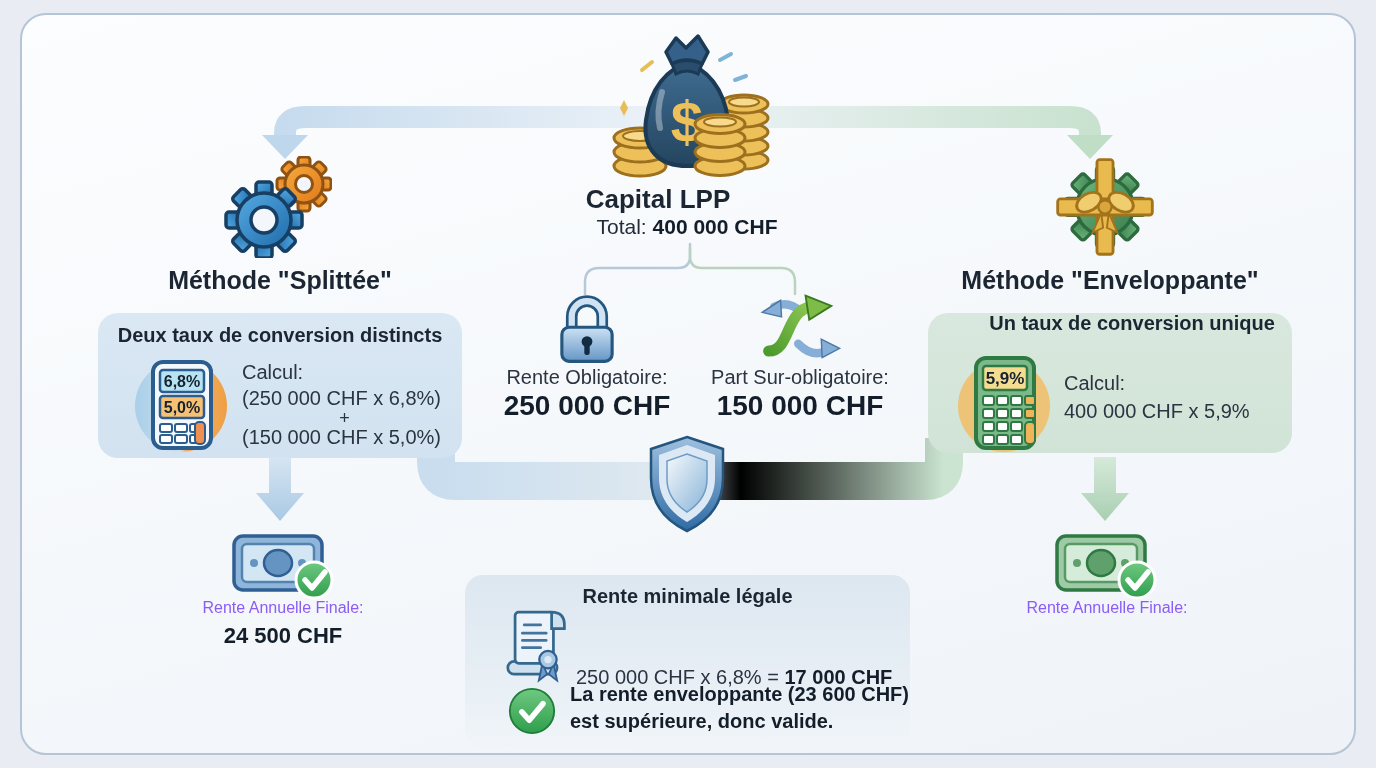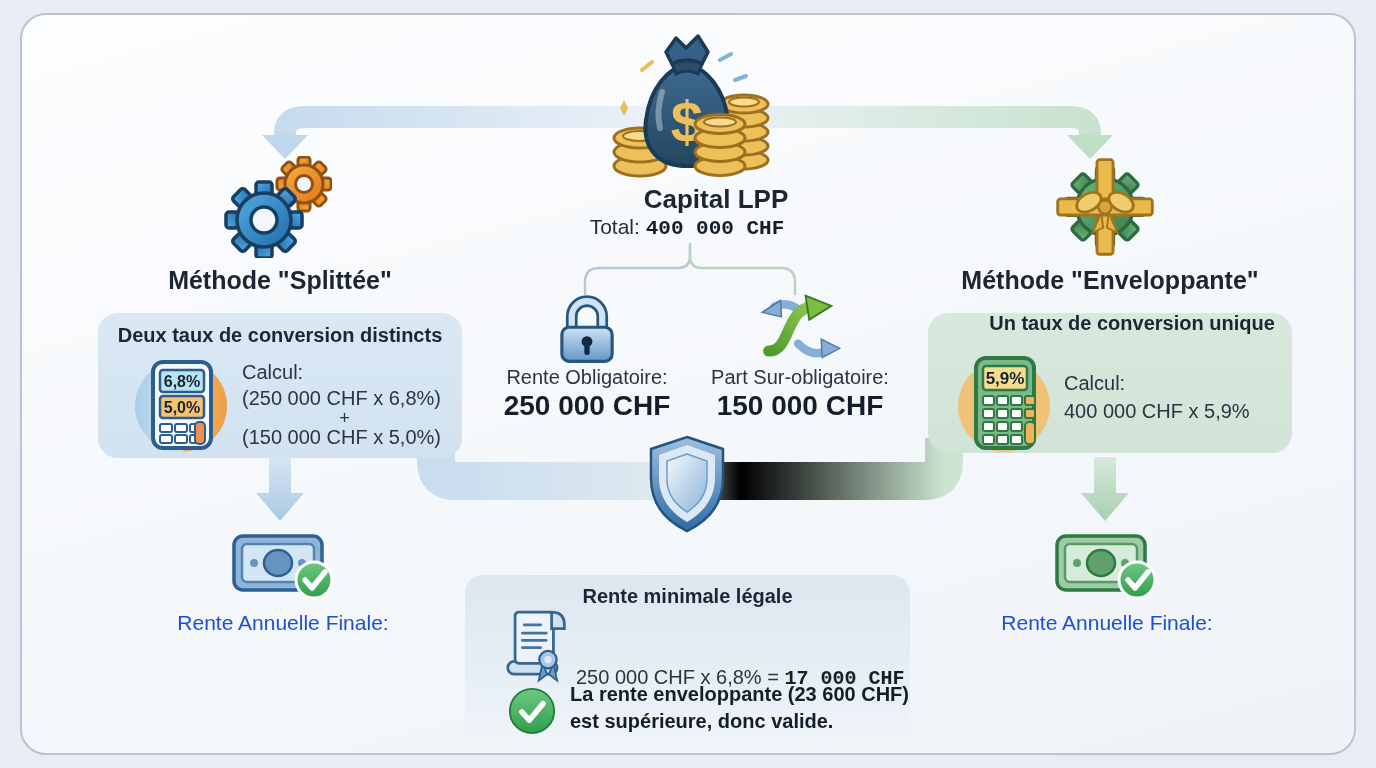--- a/index.html
+++ b/index.html
@@ -8,24 +8,24 @@
   .abs{position:absolute;}
   .card{left:20px;top:13px;width:1332px;height:738px;border:2px solid #b5c5d6;
         border-radius:26px;background:linear-gradient(165deg,#fcfdff 0%,#f5f8fb 55%,#eff3f8 100%);}
   .ctr{text-align:center;}
   .t-method{font-size:25px;font-weight:bold;color:#1c2633;}
   .t-capital{font-size:26px;font-weight:bold;color:#1c2633;}
   .t-boxtitle{font-size:20px;font-weight:bold;color:#1c2633;}
   .t-body{font-size:20px;color:#2b3542;line-height:22px;}
   .t-label{font-size:20px;color:#2b3542;}
   .t-value{font-size:28px;font-weight:bold;color:#141e2a;}
-  .t-result-label{font-size:21px;color:#1d4ed8;margin-top:12px;}
+  .t-result-label{font-size:16px;color:#8b5cf6;}
   .t-result-value{font-size:22px;font-weight:bold;color:#141e2a;}
   .t-guard{font-size:25px;font-weight:bold;color:#1c2633;margin-top:36px;}
-  .t-bold{font-weight:bold;color:#141e2a;font-family:Liberation Mono, monospace;}
+  .t-bold{font-weight:bold;color:#141e2a;}
   .box-split{left:98px;top:313px;width:364px;height:145px;border-radius:20px;
              background:linear-gradient(180deg,#dae8f4 0%,#d2e2f0 100%);}
   .box-env{left:928px;top:313px;width:364px;height:140px;border-radius:20px;
            background:linear-gradient(180deg,#d9e8de 0%,#d1e3d6 100%);}
   .box-guard{left:465px;top:575px;width:445px;height:172px;border-radius:18px;
              background:linear-gradient(180deg,#dde7f0 0%,#e9f0f6 70%,#f0f5f9 100%);}
 </style>
 </head>
 <body>
 
@@ -90,21 +90,21 @@
     <path d="M60,62 Q54,82 58,98" stroke="rgba(255,255,255,0.35)" stroke-width="6" fill="none" stroke-linecap="round"></path>
     <text x="85" y="112" text-anchor="middle" font-size="58" font-weight="bold" fill="#eec05a">$</text>
     <g stroke="#9c701e" stroke-width="3">
       <ellipse cx="118" cy="136" rx="25" ry="9.5" fill="#eec05a"></ellipse>
       <ellipse cx="118" cy="122" rx="25" ry="9.5" fill="#eec05a"></ellipse>
       <ellipse cx="118" cy="108" rx="25" ry="9.5" fill="#eec05a"></ellipse>
       <ellipse cx="118" cy="94" rx="25" ry="9.5" fill="#eec05a"></ellipse>
       <ellipse cx="118" cy="92" rx="16" ry="4.5" fill="#f7da8c" stroke-width="2"></ellipse>
     </g>
   </svg>
-  <div class="abs ctr t-capital" style="left:566px;top:184px;width:300px;">Capital LPP</div>
+  <div class="abs ctr t-capital" style="left:508px;top:184px;width:300px;">Capital LPP</div>
   <div class="abs ctr" style="left:517px;top:215px;width:340px;font-size:21px;">
     <span>Total:</span>
     <span class="t-bold" style="font-size:21px;">400 000 CHF</span>
   </div>
 
   <svg class="abs" style="left:575px;top:242px;" width="230" height="56" viewBox="0 0 230 56">
     <path d="M10,52 V40 Q10,26 24,26 H103 Q115,26 115,14 V2" fill="none" stroke="#b6c9d9" stroke-width="2.5" stroke-linecap="round"></path>
     <path d="M220,52 V40 Q220,26 206,26 H127 Q115,26 115,14 V6" fill="none" stroke="#bad3be" stroke-width="2.5" stroke-linecap="round"></path>
   </svg>
 
@@ -230,20 +230,21 @@
       </defs>
     <rect x="2" y="6" width="88" height="54" rx="9" fill="#8fb6da" stroke="#2f5f93" stroke-width="3.5"></rect>
     <rect x="10" y="14" width="72" height="38" rx="5" fill="#d3e6f4" stroke="#5483b0" stroke-width="2.5"></rect>
     <ellipse cx="46" cy="33" rx="14" ry="13" fill="#6694c2" stroke="#2f5f93" stroke-width="2.5"></ellipse>
     <circle cx="22" cy="33" r="4" fill="#6694c2"></circle>
       <circle cx="70" cy="33" r="4" fill="#6694c2"></circle>
     <circle cx="82" cy="50" r="18" fill="url(#ckG)" stroke="#ffffff" stroke-width="3"></circle>
     <path d="M73,50 l7,8 l13,-16" fill="none" stroke="#ffffff" stroke-width="5.5" stroke-linecap="round" stroke-linejoin="round"></path>
   </svg>
   <div class="abs ctr t-result-label" style="left:133px;top:599px;width:300px;">Rente Annuelle Finale:</div>
+  <div class="abs ctr t-result-value" style="left:133px;top:623px;width:300px;">24 500 CHF</div>
 
   <svg class="abs" style="left:1051px;top:153px;" width="108" height="106" viewBox="0 0 110 112">
     <defs>
         <linearGradient id="gGr" x1="0" y1="0" x2="1" y2="1">
       <stop offset="0" stop-color="#6db57e"></stop>
           <stop offset="1" stop-color="#3b7f4d"></stop>
         </linearGradient>
       </defs>
     <g transform="translate(55,57)">
       <g fill="url(#gGr)" stroke="#2d6b3f" stroke-width="3.5">

